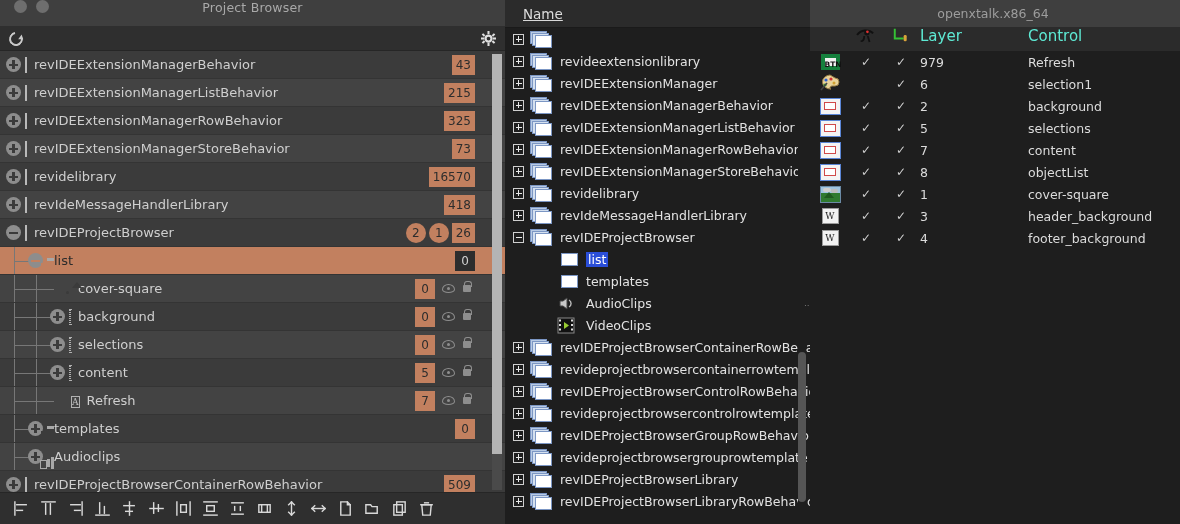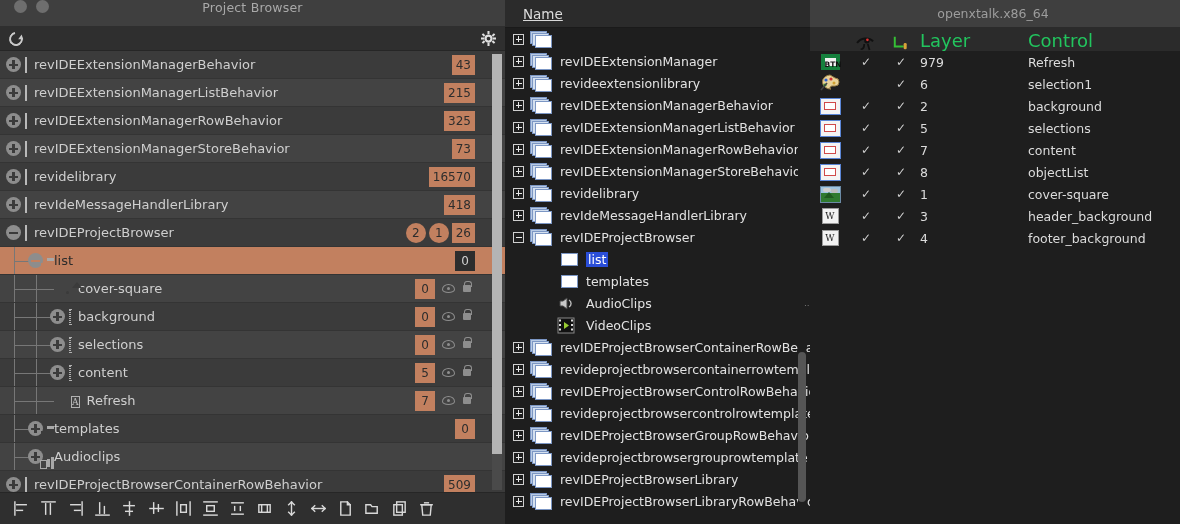--- a/index.html
+++ b/index.html
@@ -135,21 +135,21 @@
   .mspk { width:24px;height:17px;flex:0 0 24px;position:relative;margin-right:6px; }
   .mfilm { width:24px;height:17px;flex:0 0 24px;position:relative;margin-right:6px; }
   .mid-scroll { position:absolute; right:4px; top:30px; width:8px; bottom:2px; background:#1e1e1e; }
   .mid-thumb { position:absolute; left:0; top:322px; width:8px; height:150px; background:#555; border-radius:4px; }
   .mid-grip { position:absolute; right:0px; top:300px; width:6px; height:14px; color:#777; font-size:9px; line-height:6px; }
 
   
   .right { flex:1; height:524px; background:#1e1e1e; position:relative; overflow:hidden; }
   .r-title { height:27px; background:#3f3f3f; position:relative; }
   .r-title-text { position:absolute; left:0; right:4px; top:6px; text-align:center; font-size:12.5px; color:#9d9d9d; }
-  .r-head { height:24px; background:#2b2b2b; display:flex; align-items:flex-end; font-size:18px; color:#22c55e; }
+  .r-head { height:24px; background:#2b2b2b; display:flex; align-items:flex-start; font-size:15px; color:#5eead4; }
   .r-row { height:22px; display:flex; align-items:center; font-size:12.5px; color:#dcdcdc; }
   .c-icon { width:40px; flex:0 0 40px; display:flex; align-items:center; justify-content:center; }
   .c-eye { width:32px; flex:0 0 32px; display:flex; align-items:center; justify-content:center; }
   .c-lock { width:38px; flex:0 0 38px; display:flex; align-items:center; justify-content:center; }
   .c-layer { width:108px; flex:0 0 108px; }
   .c-control { flex:1; }
   .chk { color:#cfcfcf; font-size:12px; line-height:12px; }
   .ico-btn { width:19px;height:16px;background:#f2f2f2;border:4px solid #15803d;color:#111;
       font-size:7.5px;font-weight:bold;line-height:14px;text-align:center;font-family:"DejaVu Sans",sans-serif;}
   .ico-grp { width:21px;height:17px;background:#f4f4f4;border:1.5px solid #5b86d6;
@@ -508,31 +508,31 @@
           </span>
         </div>
         <div class="mrow">
           <span style="display:inline-block;flex:0 0 0px;width:0px"></span>
           <span class="mexp p"></span>
           <span class="mstack">
             <i></i>
             <i></i>
             <i></i>
           </span>
+          <span class="mrow-label">revideextensionlibrary</span>
+        </div>
+        <div class="mrow">
+          <span style="display:inline-block;flex:0 0 0px;width:0px"></span>
+          <span class="mexp p"></span>
+          <span class="mstack">
+            <i></i>
+            <i></i>
+            <i></i>
+          </span>
           <span class="mrow-label">revIDEExtensionManager</span>
-        </div>
-        <div class="mrow">
-          <span style="display:inline-block;flex:0 0 0px;width:0px"></span>
-          <span class="mexp p"></span>
-          <span class="mstack">
-            <i></i>
-            <i></i>
-            <i></i>
-          </span>
-          <span class="mrow-label">revideextensionlibrary</span>
         </div>
         <div class="mrow">
           <span style="display:inline-block;flex:0 0 0px;width:0px"></span>
           <span class="mexp p"></span>
           <span class="mstack">
             <i></i>
             <i></i>
             <i></i>
           </span>
           <span class="mrow-label">revIDEExtensionManagerBehavior</span>

